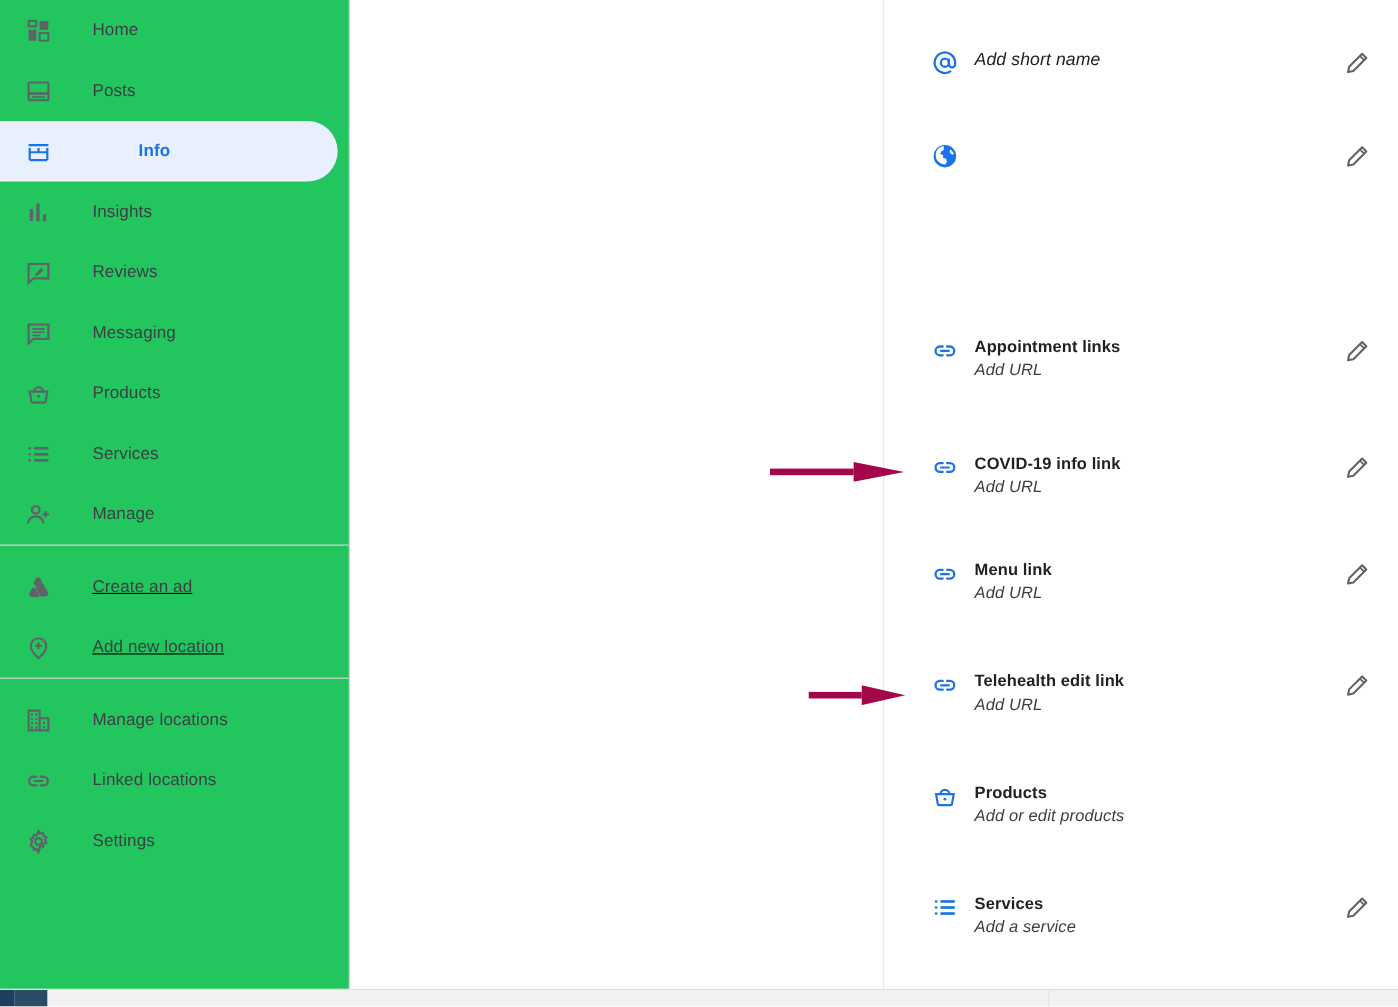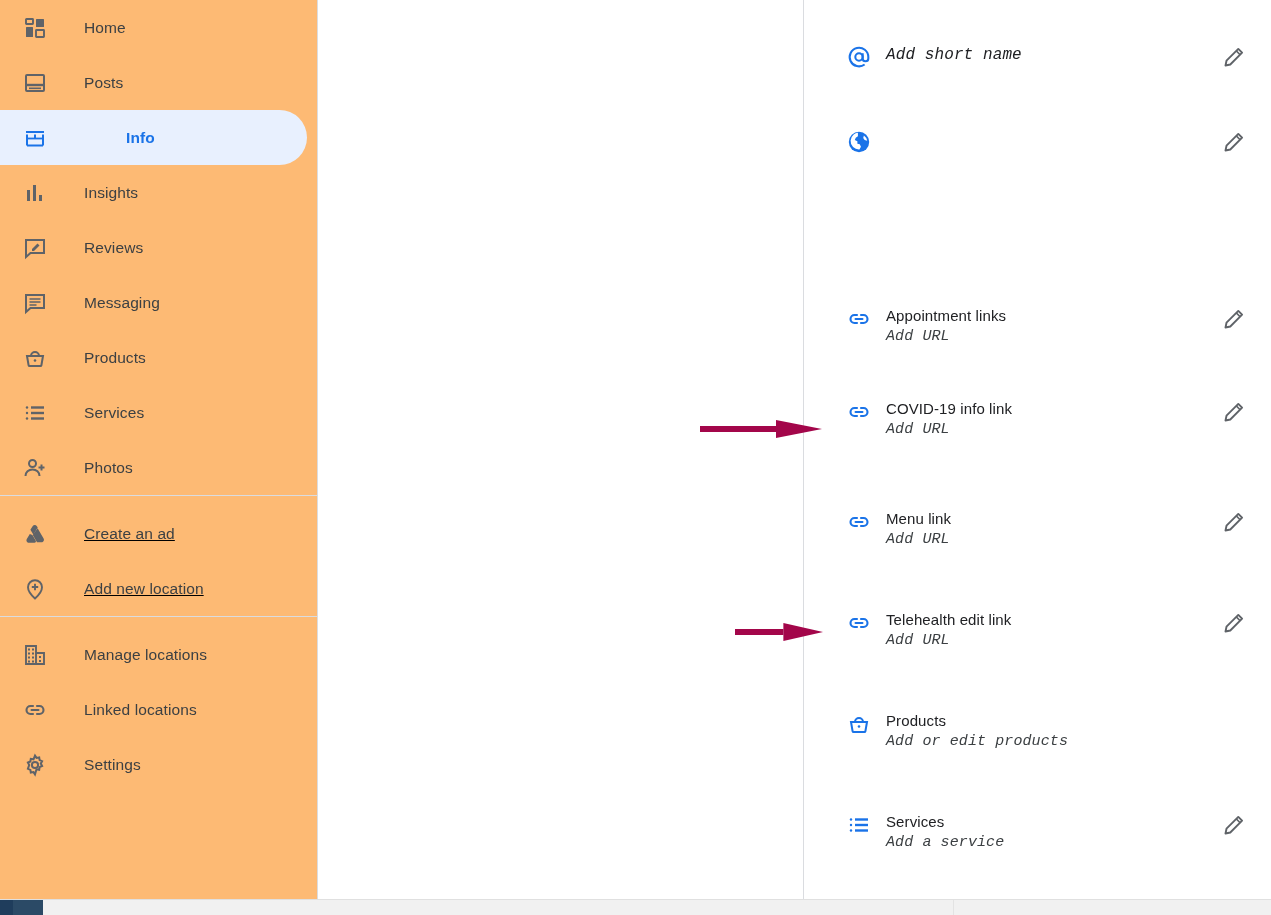--- a/index.html
+++ b/index.html
@@ -24,21 +24,21 @@
     height: 899px;
     display: flex;
   }
 
   .sidebar {
     width: 318px;
     flex: 0 0 318px;
     border-right: 1px solid #dadce0;
     box-sizing: border-box;
     position: relative;
-    background: #fdba74;
+    background: #22c55e;
   }
 
   .middle-col {
     width: 486px;
     flex: 0 0 486px;
     border-right: 1px solid #dadce0;
     box-sizing: border-box;
     background: #fff;
   }
 
@@ -116,32 +116,31 @@
     justify-content: center;
     color: #1a73e8;
   }
   .info-row .row-text {
     flex: 1 1 auto;
     margin-left: 14px;
     min-width: 0;
   }
   .info-row .row-title {
     font-size: 15px;
-    font-weight: normal;
+    font-weight: bold;
     color: #202124;
     line-height: 20px;
     letter-spacing: 0.1px;
   }
   .info-row .row-sub {
     font-size: 15px;
     font-style: italic;
     color: #3c4043;
     line-height: 22px;
     letter-spacing: 0.1px;
-    font-family: Liberation Mono, monospace;
   }
   .info-row .row-sub.placeholder-main {
     font-size: 16px;
     color: #202124;
   }
   .info-row .pencil {
     width: 26px;
     height: 26px;
     flex: 0 0 26px;
     display: flex;
@@ -293,21 +292,21 @@
           <span class="nav-label">Services</span>
         </div>
         <div class="nav-item">
           <span class="nav-icon">
             <svg width="24" height="24" viewBox="0 0 24 24" fill="none" stroke="currentColor" stroke-width="2">
               <circle cx="9.5" cy="7.5" r="3.5"></circle>
               <path d="M2.5 20c0-3.9 3.1-6.5 7-6.5s7 2.6 7 6.5"></path>
               <path d="M18.5 8.5v6M15.5 11.5h6" stroke-width="2"></path>
             </svg>
           </span>
-          <span class="nav-label">Photos</span>
+          <span class="nav-label">Manage</span>
         </div>
       </div>
       <div class="nav-divider"></div>
       <div class="nav-group" style="padding-top: 10px; text-decoration: underline;">
         <div class="nav-item">
           <span class="nav-icon">
             <svg width="24" height="24" viewBox="0 0 24 24" fill="currentColor">
               <path d="M9.6 4.2c1-1.6 3.3-1.6 4.3 0l.8 1.4-4.3 7.2-3-5.1 2.2-3.5z"></path>
               <path d="M14.6 6.2l6 10.2c1 1.7-.2 3.8-2.2 3.8H14l-4.2-7.2 4.8-6.8z"></path>
               <path d="M9.4 12.9l3.4 5.8c.5.9-.1 2-1.2 2H6c-2 0-3.2-2.1-2.2-3.8l3-4.8 2.6.8z"></path>
@@ -418,21 +417,21 @@
             <div class="row-title">Appointment links</div>
             <div class="row-sub">Add URL</div>
           </div>
           <span class="pencil">
             <svg width="24" height="24" viewBox="0 0 24 24" fill="none" stroke="currentColor" stroke-width="1.9" stroke-linejoin="round">
               <path d="M16.3 3.9l3.8 3.8L8.3 19.5l-4.8 1 1-4.8L16.3 3.9z"></path>
               <path d="M14.3 5.9l3.8 3.8" stroke-width="1.6"></path>
             </svg>
           </span>
         </div>
-        <div class="info-row" style="position: absolute; left: 0px; right: 0px; top: 399px;">
+        <div class="info-row" style="position: absolute; left: 0px; right: 0px; top: 412px;">
           <span class="row-icon">
             <svg width="24" height="24" viewBox="0 0 24 24" fill="none" stroke="currentColor" stroke-width="2.1" stroke-linecap="round">
               <path d="M10 8H7.5a4 4 0 000 8H10"></path>
               <path d="M14 8h2.5a4 4 0 010 8H14"></path>
               <path d="M8.5 12h7" stroke-width="2"></path>
             </svg>
           </span>
           <div class="row-text">
             <div class="row-title">COVID-19 info link</div>
             <div class="row-sub">Add URL</div>

